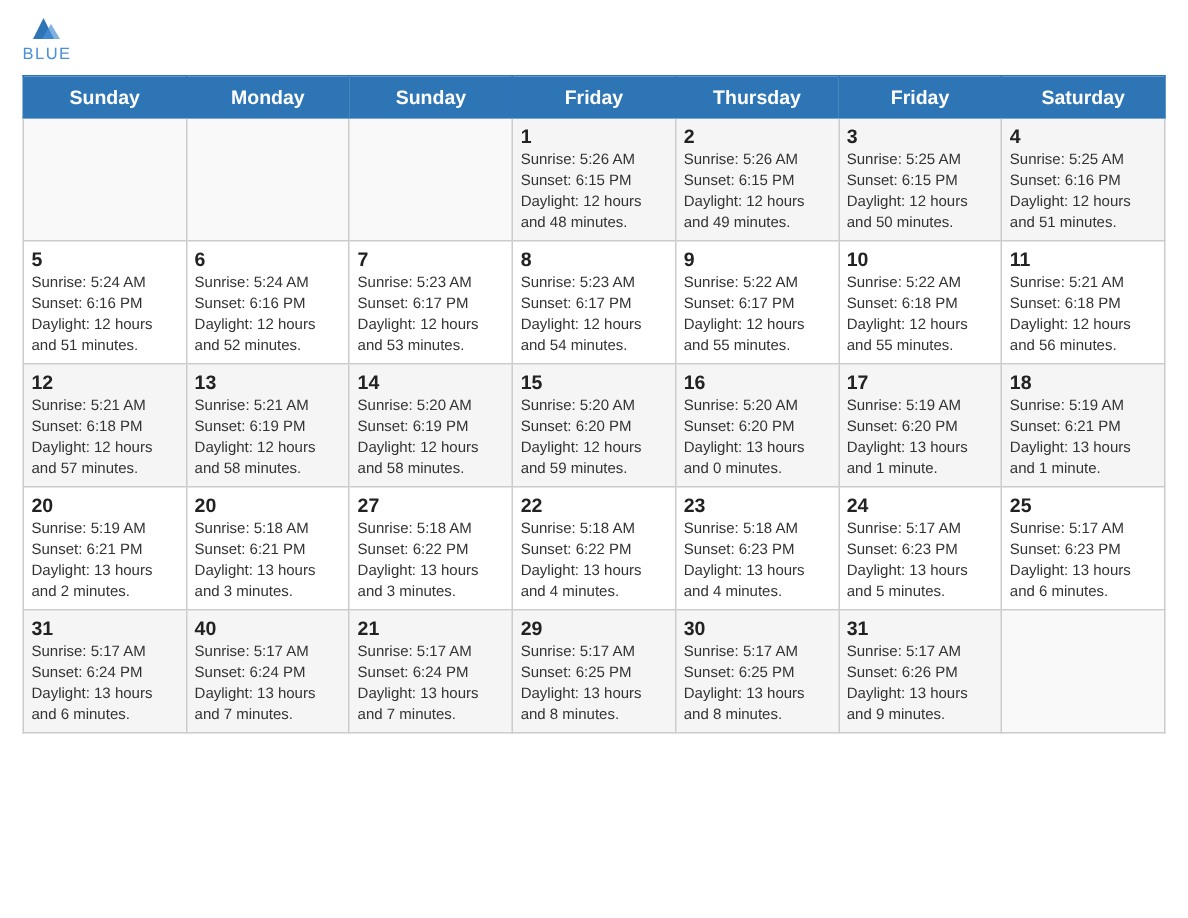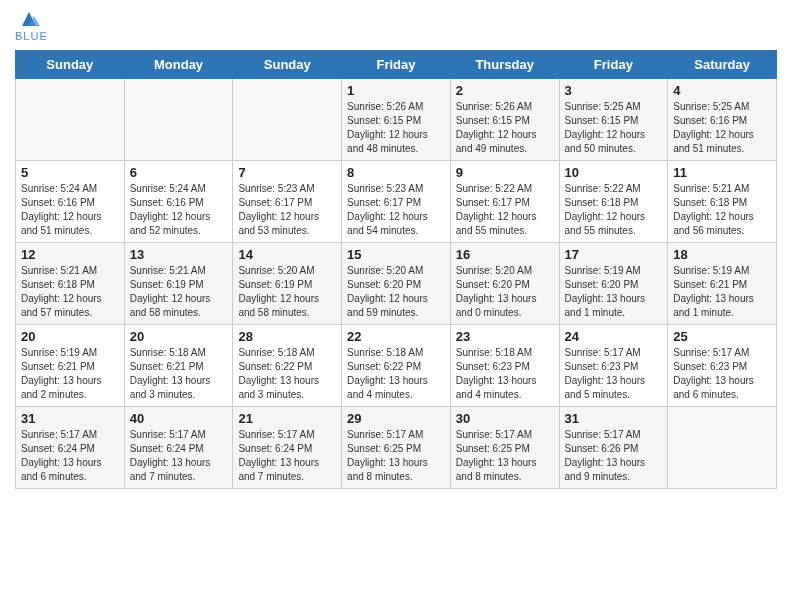--- a/index.html
+++ b/index.html
@@ -270,21 +270,21 @@
 and 2 minutes.</div>
         </td>
         <td>
           <span class="day-num">20</span>
           <div class="day-info" style="white-space: pre-line;">Sunrise: 5:18 AM
 Sunset: 6:21 PM
 Daylight: 13 hours
 and 3 minutes.</div>
         </td>
         <td>
-          <span class="day-num">28</span>
+          <span class="day-num">27</span>
           <div class="day-info" style="white-space: pre-line;">Sunrise: 5:18 AM
 Sunset: 6:22 PM
 Daylight: 13 hours
 and 3 minutes.</div>
         </td>
         <td>
           <span class="day-num">22</span>
           <div class="day-info" style="white-space: pre-line;">Sunrise: 5:18 AM
 Sunset: 6:22 PM
 Daylight: 13 hours

